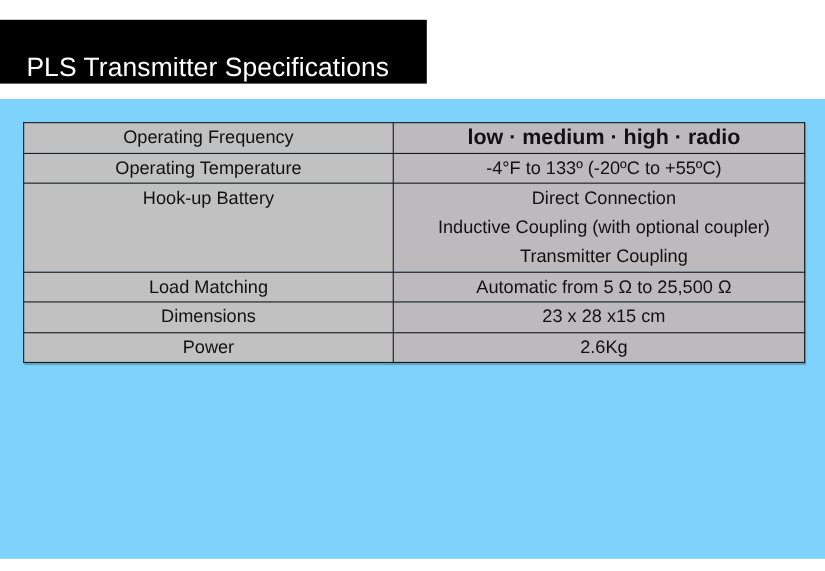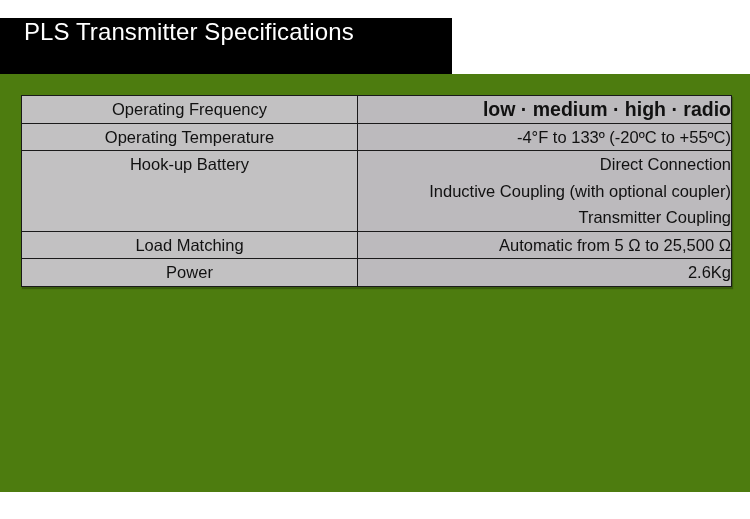--- a/index.html
+++ b/index.html
@@ -12,39 +12,39 @@
       height: 519px;
       position: relative;
       overflow: hidden;
       font-family: "Liberation Sans", sans-serif;
       color: #111111;
     }
     .banner {
       position: absolute;
       left: 0;
       top: 18px;
-      width: 452px;
+      width: 388px;
       height: 58px;
       background: #000000;
       color: #ffffff;
       box-sizing: border-box;
       padding-left: 24px;
       display: flex;
-      align-items: flex-start;
+      align-items: flex-end;
       font-size: 24px;
       font-weight: normal;
       letter-spacing: 0.1px;
     }
     .panel {
       position: absolute;
       left: 0;
-      top: 74px;
+      top: 90px;
       width: 750px;
       height: 418px;
-      background: #4d7c0f;
+      background: #7dd3fc;
     }
     table.specs {
       position: absolute;
       left: 21px;
       top: 21px;
       width: 711px;
       border-collapse: collapse;
       font-size: 16.5px;
       box-shadow: 1px 2px 1px rgba(0,0,0,0.25);
     }
@@ -54,21 +54,21 @@
       vertical-align: top;
     }
     td.label {
       width: 335px;
       background: #c2c1c2;
       text-align: center;
     }
     td.value {
       background: #bcbabd;
       padding-left: 9px !important;
-      text-align: right;
+      text-align: center;
       margin-top: 31px;
     }
     .line {
       display: block;
       line-height: 26.5px;
       white-space: nowrap;
     }
     .freq {
       font-weight: bold;
       font-size: 19.5px;
@@ -113,20 +113,28 @@
       <tr>
         <td class="label">
             <span class="line">Load Matching</span>
           </td>
         <td class="value">
           <span class="line">Automatic from 5 Ω to 25,500 Ω</span>
         </td>
       </tr>
       <tr>
         <td class="label">
+            <span class="line">Dimensions</span>
+          </td>
+        <td class="value">
+          <span class="line">23 x 28 x15 cm</span>
+        </td>
+      </tr>
+      <tr>
+        <td class="label">
             <span class="line">Power</span>
           </td>
         <td class="value">
           <span class="line">2.6Kg</span>
         </td>
       </tr>
     </tbody>
   </table>
 </div>
 

